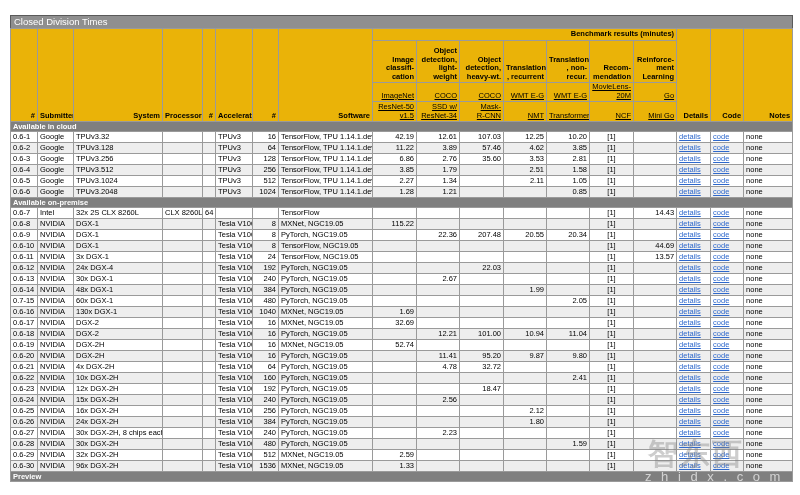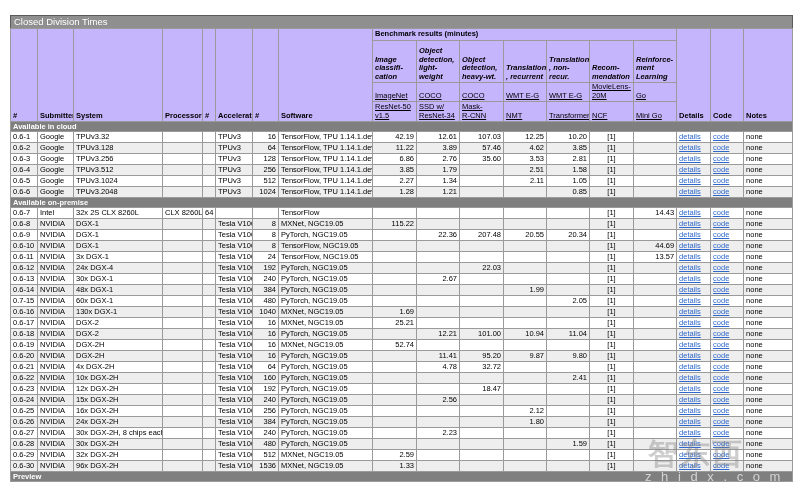--- a/index.html
+++ b/index.html
@@ -18,25 +18,25 @@
   table{
     border-collapse:collapse;table-layout:fixed;width:783px;
     font-size:7.5px;color:#000;
   }
   th,td{
     box-sizing:border-box;
     border:1px solid var(--grid,#9a9a9a);
     padding:0 2px;overflow:hidden;white-space:nowrap;
   }
   thead th{
-    font-weight:bold;text-align:left;vertical-align:bottom;
-    background:#c4b5fd;line-height:8.5px;padding-bottom:1px;
+    font-weight:bold;text-align:right;vertical-align:bottom;
+    background:#eab308;line-height:8.5px;padding-bottom:1px;
   }
   th.bench-title{height:12px;vertical-align:middle;}
-  tr.h-task th{height:42px;white-space:pre-line;font-style:italic;}
+  tr.h-task th{height:42px;white-space:pre-line;}
   tr.h-dataset th,tr.h-model th{font-weight:normal;white-space:pre-line;text-decoration:underline;}
   tr.h-dataset th{height:16px;}
   tr.h-model th{height:20px;}
   tbody td{height:11px;line-height:10px;}
   tr.section-row td{
     background:var(--section-bar,#7f7f7f);color:#fff;font-weight:bold;
     height:10px;line-height:9px;
   }
   tr.alt td{background:var(--stripe,#eeeeee);}
   td.al{text-align:left;} td.ar{text-align:right;} td.ac{text-align:center;}
@@ -466,21 +466,21 @@
         </tr>
         <tr>
           <td class="al">0.6-17</td>
           <td class="al">NVIDIA</td>
           <td class="al">DGX-2</td>
           <td class="al"></td>
           <td class="ar"></td>
           <td class="al">Tesla V100</td>
           <td class="ar">16</td>
           <td class="al">MXNet, NGC19.05</td>
-          <td class="ar">25.21</td>
+          <td class="ar">32.69</td>
           <td class="ar"></td>
           <td class="ar"></td>
           <td class="ar"></td>
           <td class="ar"></td>
           <td class="ac">[1]</td>
           <td class="ar"></td>
           <td class="al"><a>details</a></td>
           <td class="al"><a>code</a></td>
           <td class="al">none</td>
         </tr>

